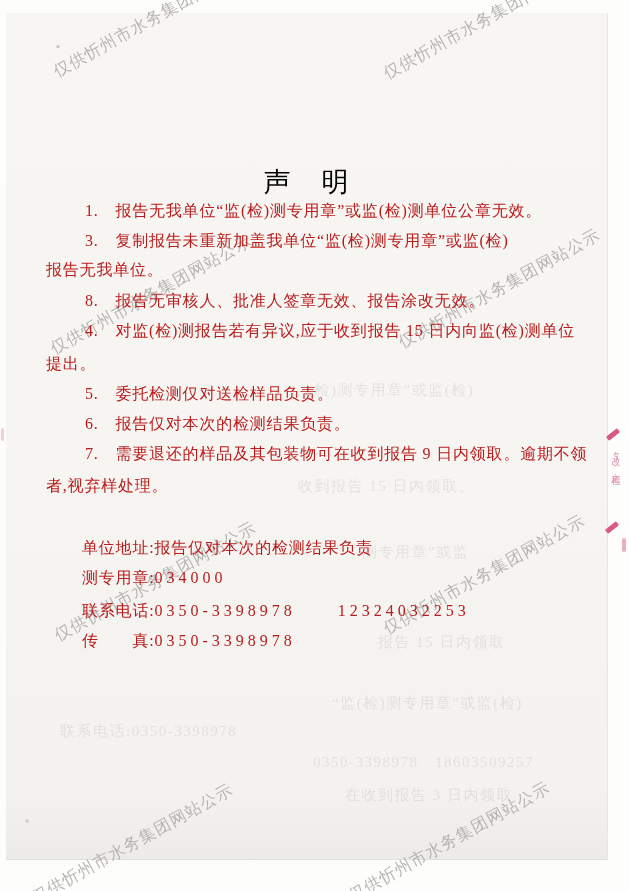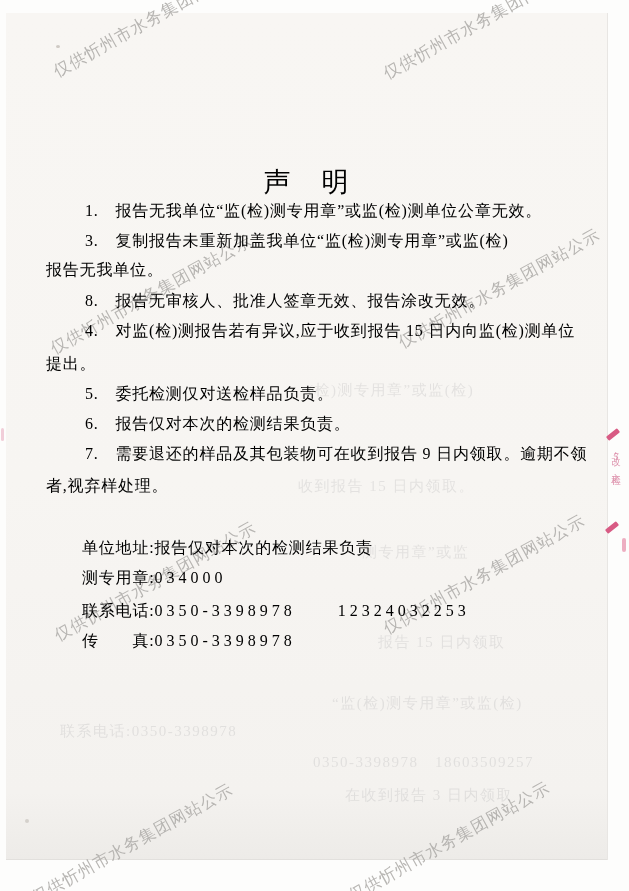--- a/index.html
+++ b/index.html
@@ -28,21 +28,21 @@
     filter:blur(.5px);
   }
   
   .title{
     position:absolute;left:0;top:150px;width:614px;text-align:center;
     font-family:"Liberation Sans","DejaVu Sans",sans-serif;
     font-size:27px;font-weight:400;color:#000000;letter-spacing:2px;margin-top:14px;
   }
   .line{
     position:absolute;white-space:nowrap;
-    font-size:16px;letter-spacing:.8px;color:#000000;
+    font-size:16px;letter-spacing:.8px;color:#b91c1c;
   }
   .digits{letter-spacing:4px;}
   .gap2{display:inline-block;width:42px;}
   
   .stamp{position:absolute;left:603px;top:428px;width:22px;height:110px;}
   .tri{position:absolute;width:14px;height:5px;background:#d85b84;border-radius:1px;}
   .tri-top{left:3px;top:4px;transform:rotate(-38deg);}
   .tri-bottom{left:2px;top:97px;transform:rotate(-38deg);}
   .stamp-glyphs{
     position:absolute;left:6px;top:18px;height:76px;

